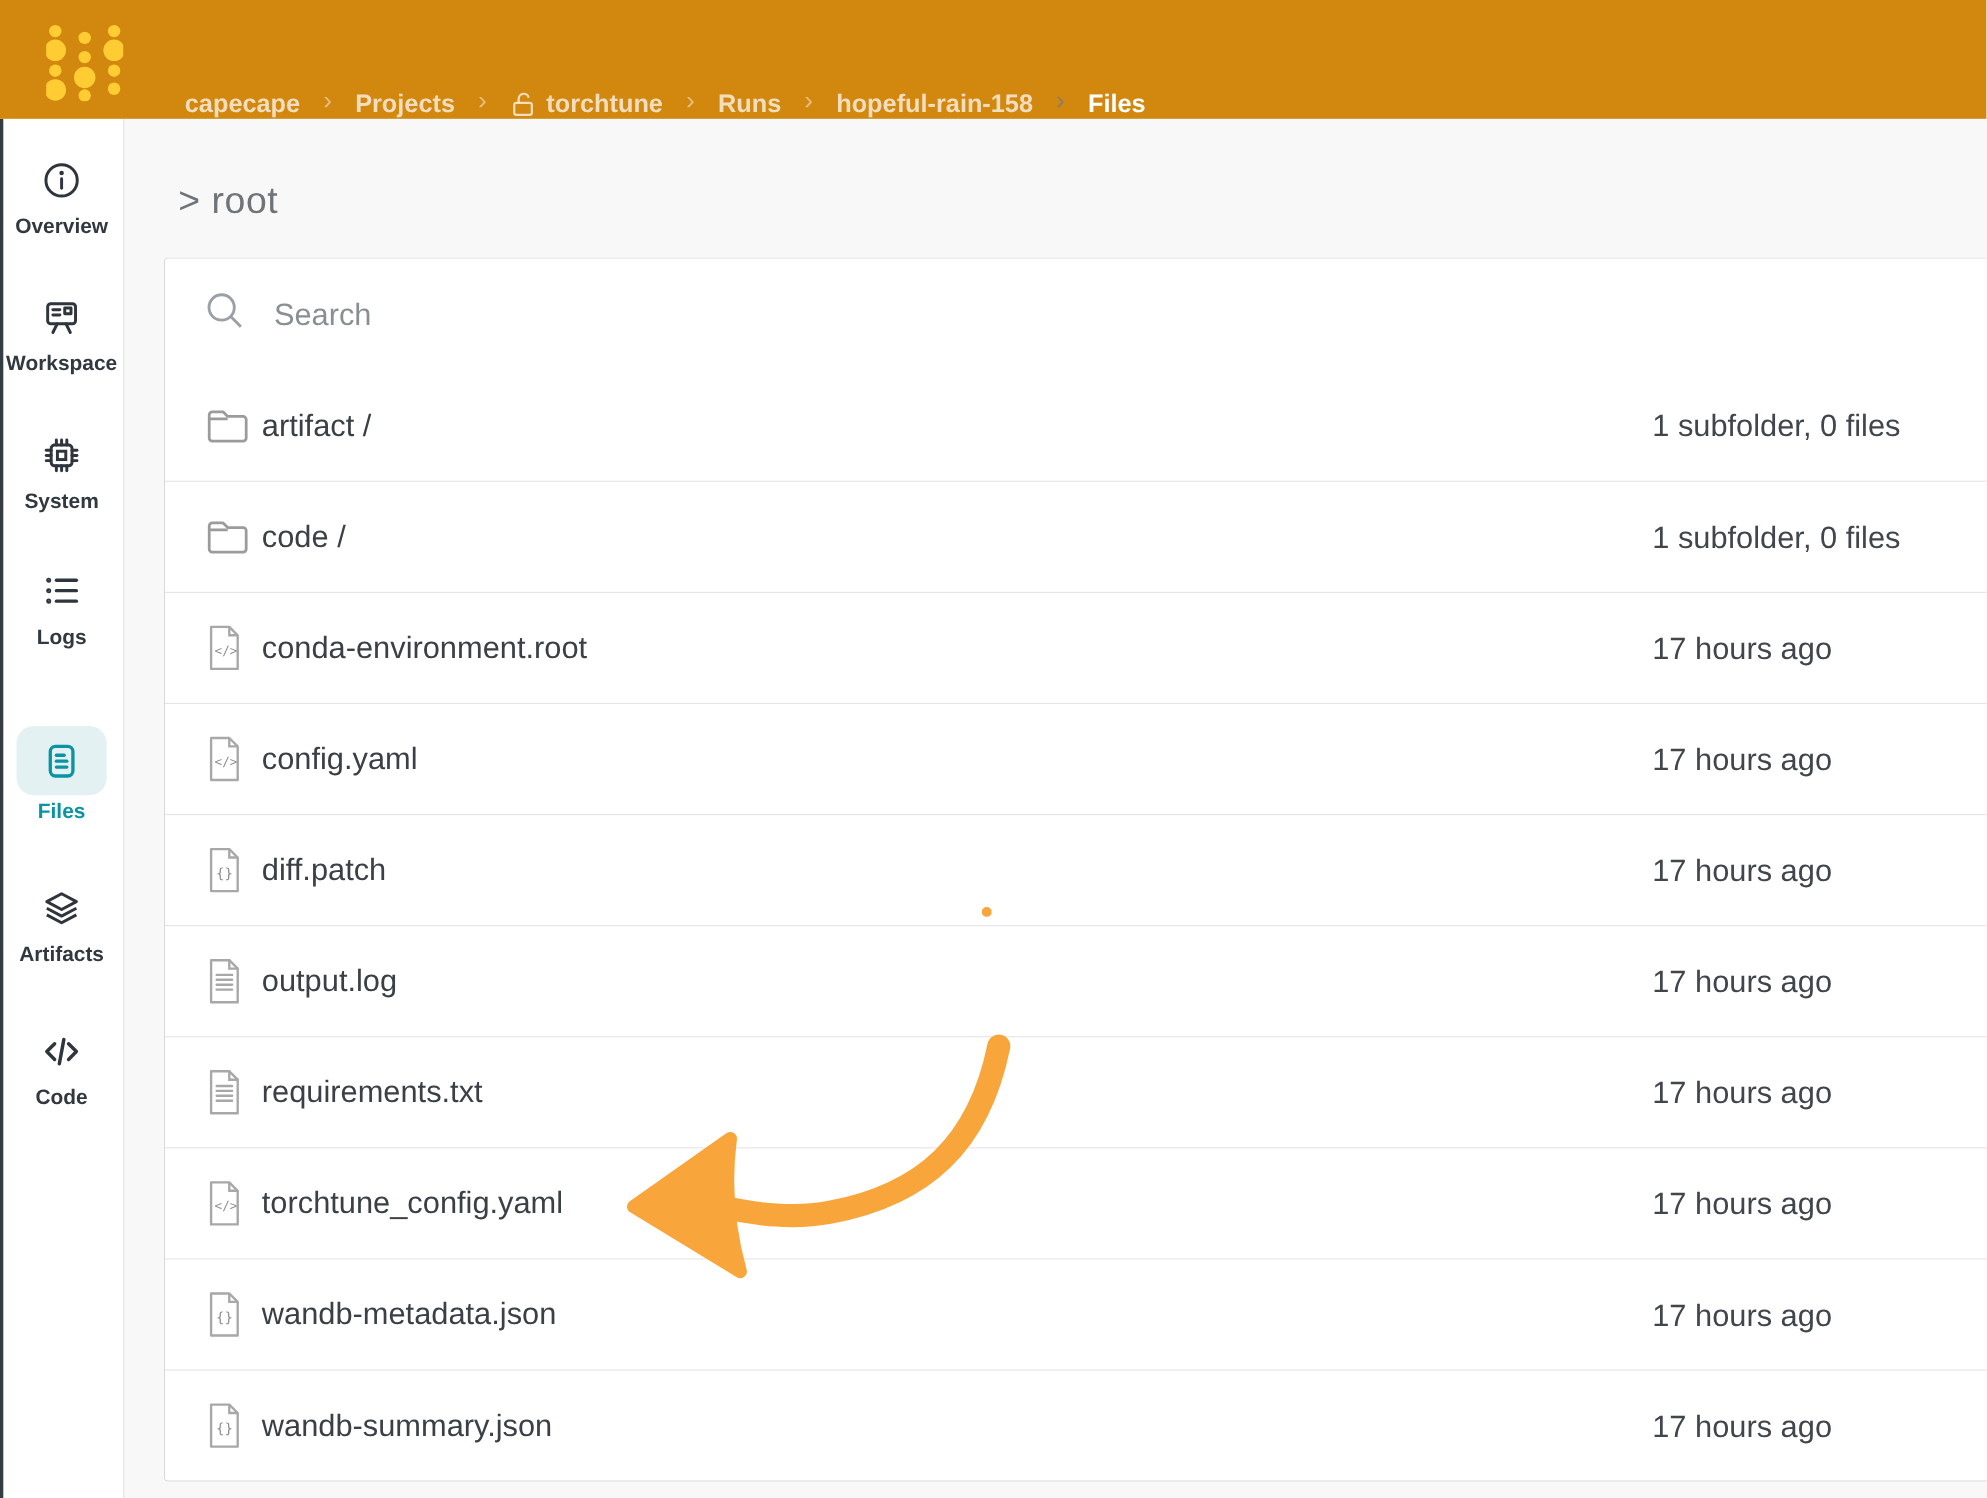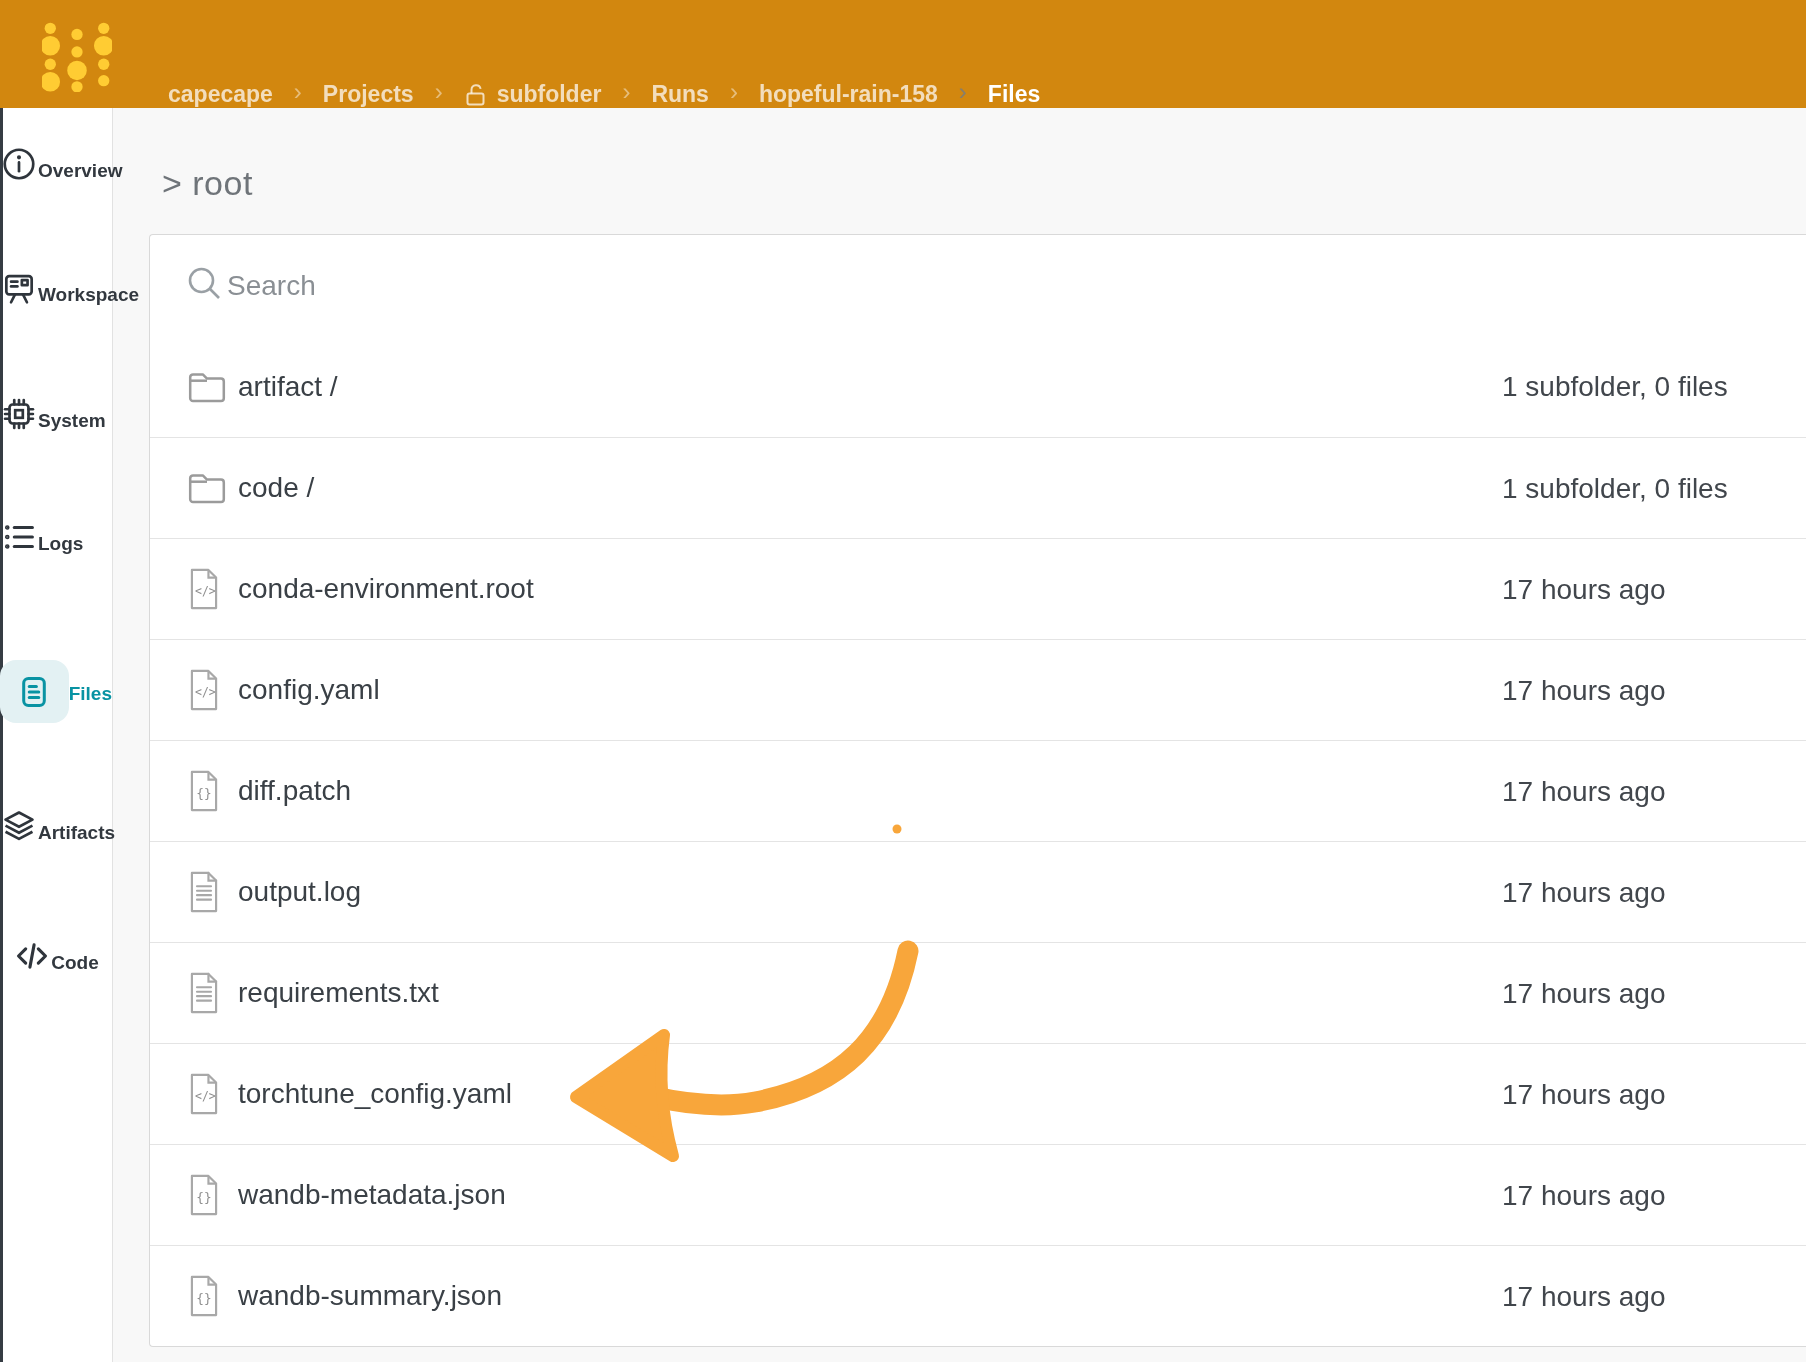--- a/index.html
+++ b/index.html
@@ -24,21 +24,21 @@
   .crumb.active{color:#ffffff;font-weight:700;}
   .crumb-sep{color:rgba(255,255,255,0.45);font-size:24px;font-weight:400;transform:translateY(-2px);}
   .crumb-sep.last{color:#877e6c;}
   
   .sidebar{
     position:absolute;top:108px;left:0;width:112px;bottom:0;
     background:#ffffff;border-right:1px solid #e2e2e2;z-index:4;
   }
   .sidebar-edge{position:absolute;left:0;top:0;bottom:0;width:3px;background:#353C43;}
   .side-item{
-    position:absolute;left:0;width:112px;display:flex;flex-direction:row;
+    position:absolute;left:0;width:112px;display:flex;flex-direction:column;
     align-items:center;cursor:pointer;color:#2F353C;
   }
   .side-item .s-icon{width:38px;height:38px;display:flex;align-items:center;justify-content:center;}
   .side-item .s-label{margin-top:13px;font-size:19px;font-weight:600;color:#32383F;line-height:22px;}
   .side-item.active{color:#0993A3;}
   .side-item.active .s-label{color:#0993A3;margin-top:5px;}
   .pill{width:82px;height:63px;border-radius:16px;background:#E3F1F3;
     display:flex;align-items:center;justify-content:center;}
   
   .main{position:absolute;left:113px;top:108px;right:0;bottom:0;background:#f8f8f8;}
@@ -50,21 +50,21 @@
     position:absolute;left:36px;top:126px;width:1657px;
     background:#ffffff;
     border-top:1px solid #D9D9D9;border-left:1px solid #D9D9D9;border-bottom:1px solid #D9D9D9;
     border-radius:4px 0 0 4px;
   }
   .t-row{
     position:relative;height:101px;display:flex;align-items:center;
     padding-left:36px;box-sizing:border-box;
   }
   .t-row + .t-row{border-top:1px solid #E4E4E4;}
-  .search-row{display:flex;align-items:center;gap:1px;height:101px;padding-left:36px;box-sizing:border-box;}
+  .search-row{display:flex;align-items:center;gap:23px;height:101px;padding-left:36px;box-sizing:border-box;}
   .search-row input{
     border:none;outline:none;font-size:28px;color:#3A4046;flex:1;height:60px;
     font-family:"Liberation Sans","DejaVu Sans",sans-serif;background:transparent;
   }
   .search-row input::placeholder{color:#8A8F94;}
   .f-icon{width:52px;display:flex;align-items:center;}
   .f-name{font-size:28px;color:#3A4046;}
   .f-meta{position:absolute;left:1352px;top:0;height:101px;display:flex;align-items:center;
     font-size:28px;color:#41464C;white-space:nowrap;}
   
@@ -99,21 +99,21 @@
         <span>Projects</span>
       </span>
       <span class="crumb-sep">›</span>
       <span class="crumb">
         <span style="display: inline-flex;">
           <svg width="24" height="26" viewBox="0 0 24 26" fill="none" stroke="rgba(255,255,255,0.72)" stroke-width="2">
             <rect x="3.5" y="11.5" width="16" height="11" rx="2"></rect>
             <path d="M7.5 11.5 V7.8 a4.6 4.6 0 0 1 9.1 -0.9"></path>
           </svg>
         </span>
-        <span>subfolder</span>
+        <span>torchtune</span>
       </span>
       <span class="crumb-sep">›</span>
       <span class="crumb">
         <span>Runs</span>
       </span>
       <span class="crumb-sep">›</span>
       <span class="crumb">
         <span>hopeful-rain-158</span>
       </span>
       <span class="crumb-sep last">›</span>

